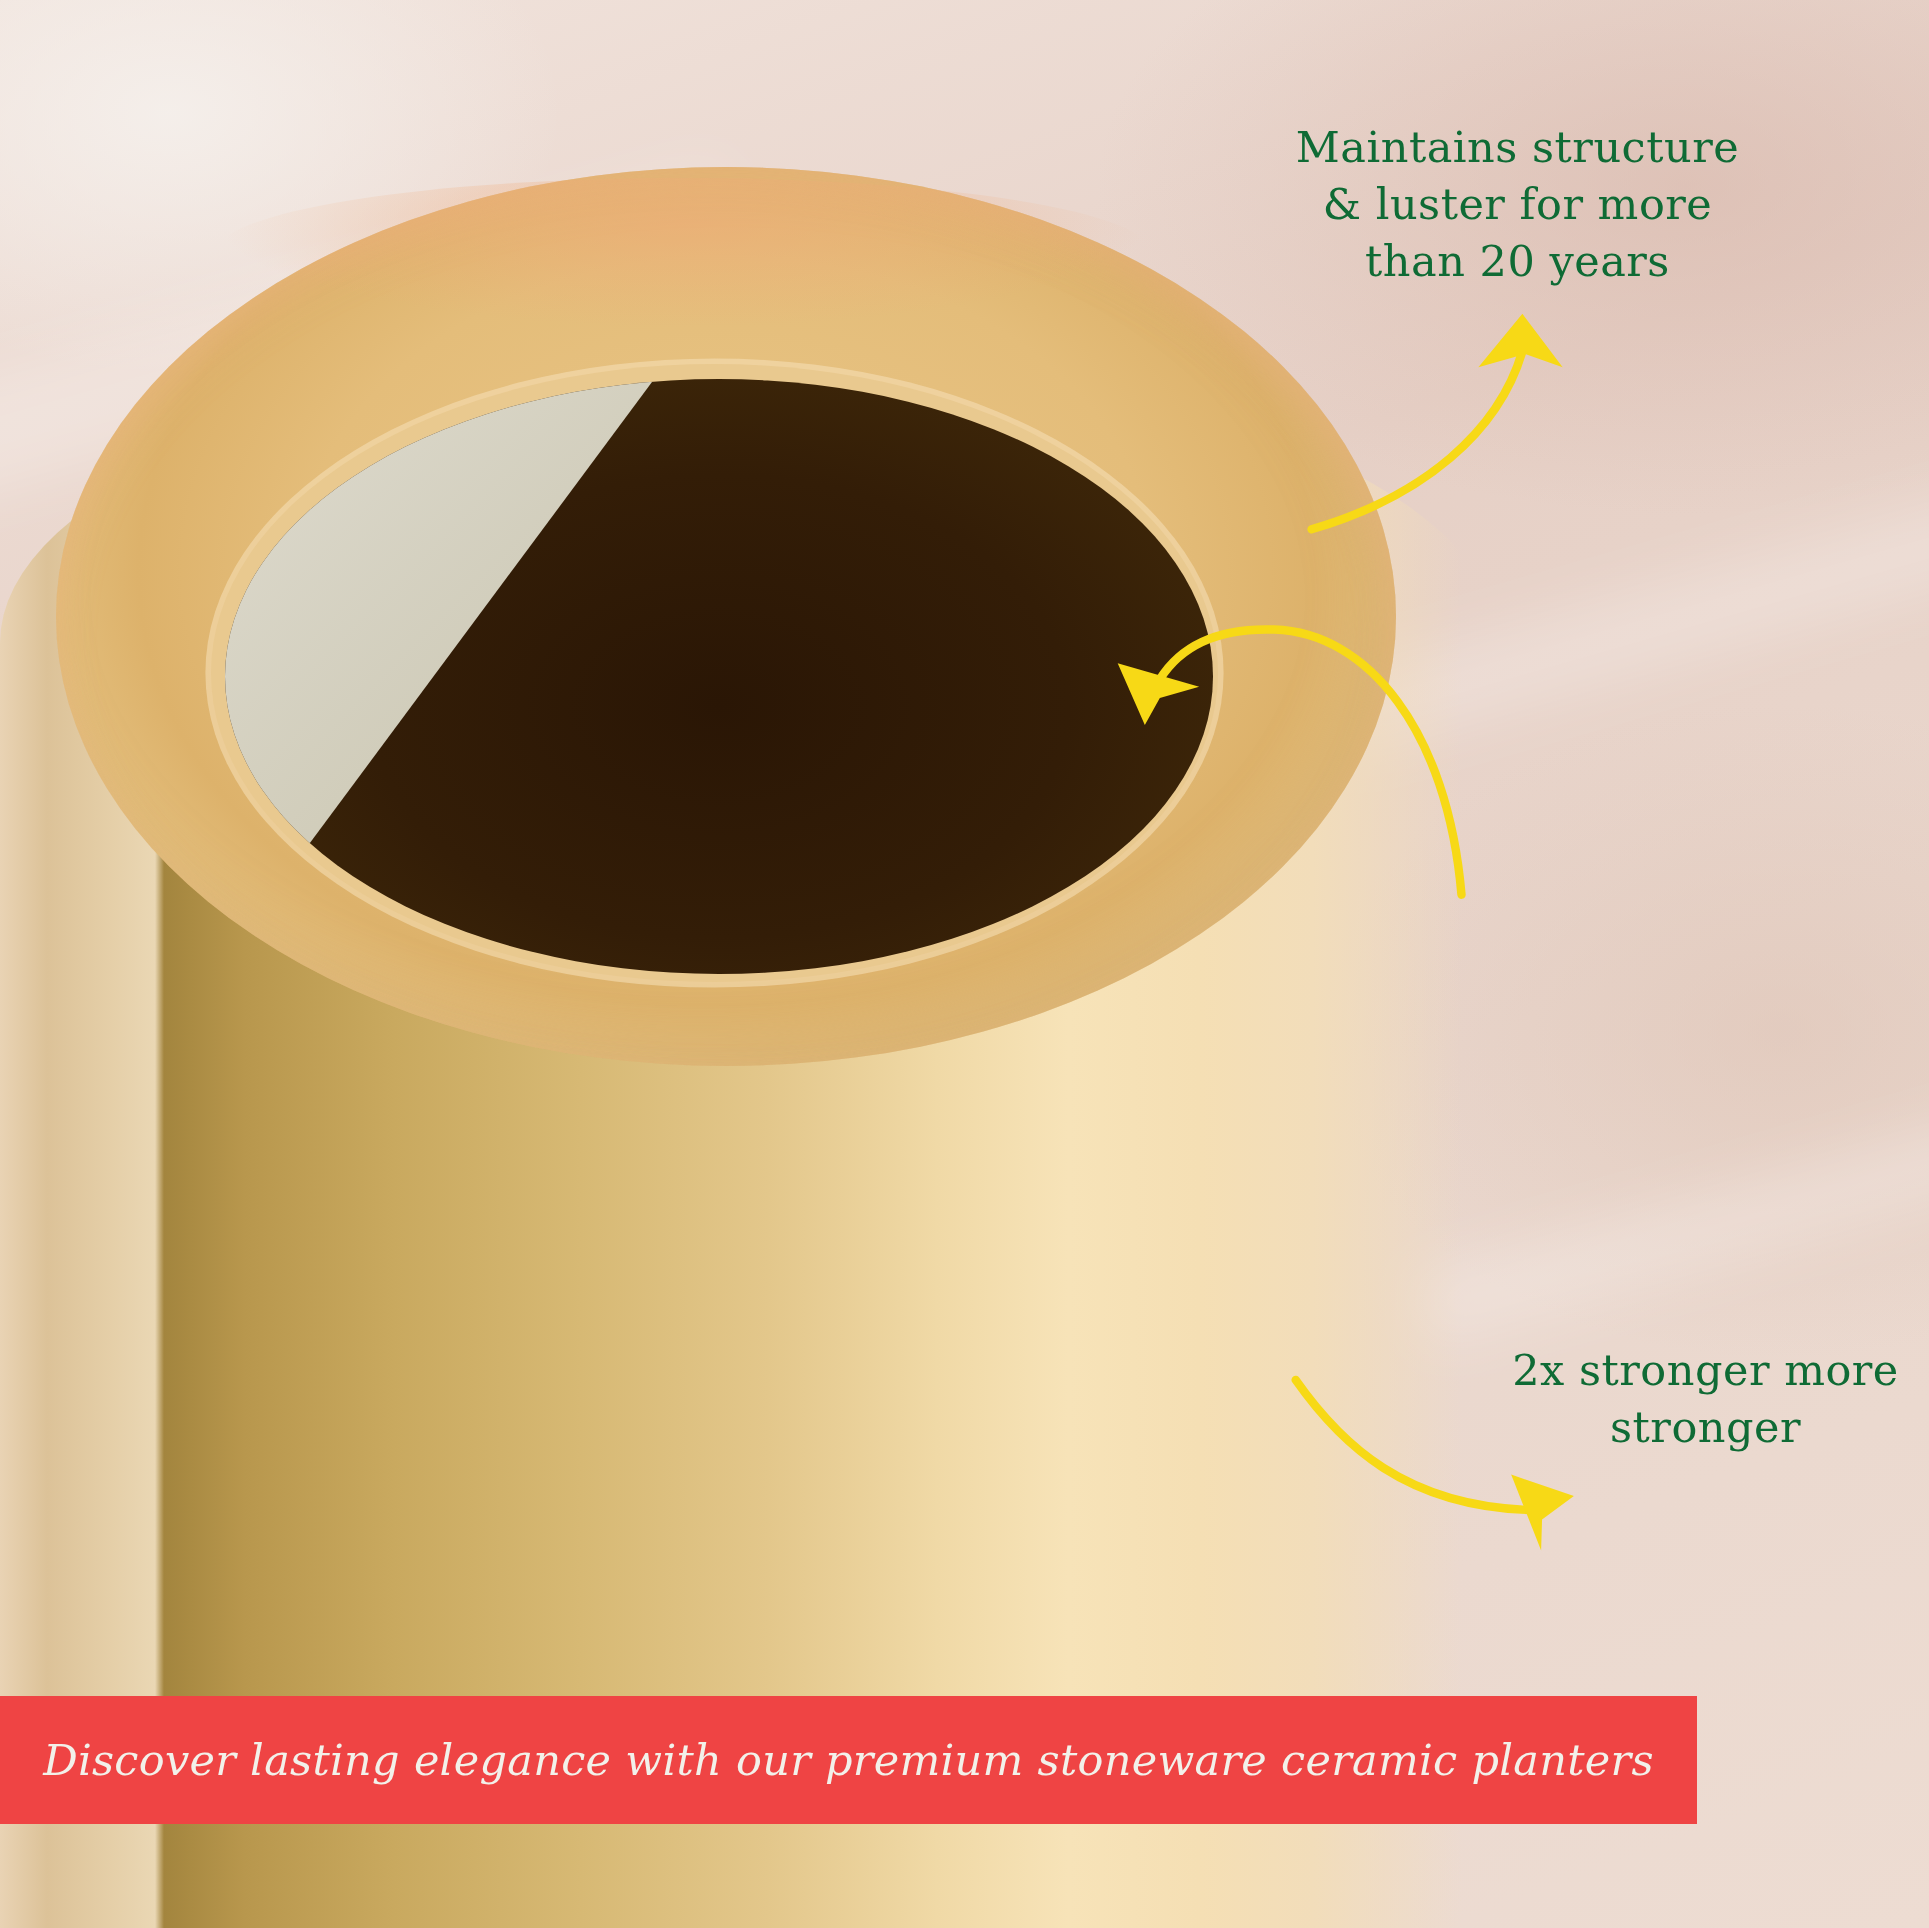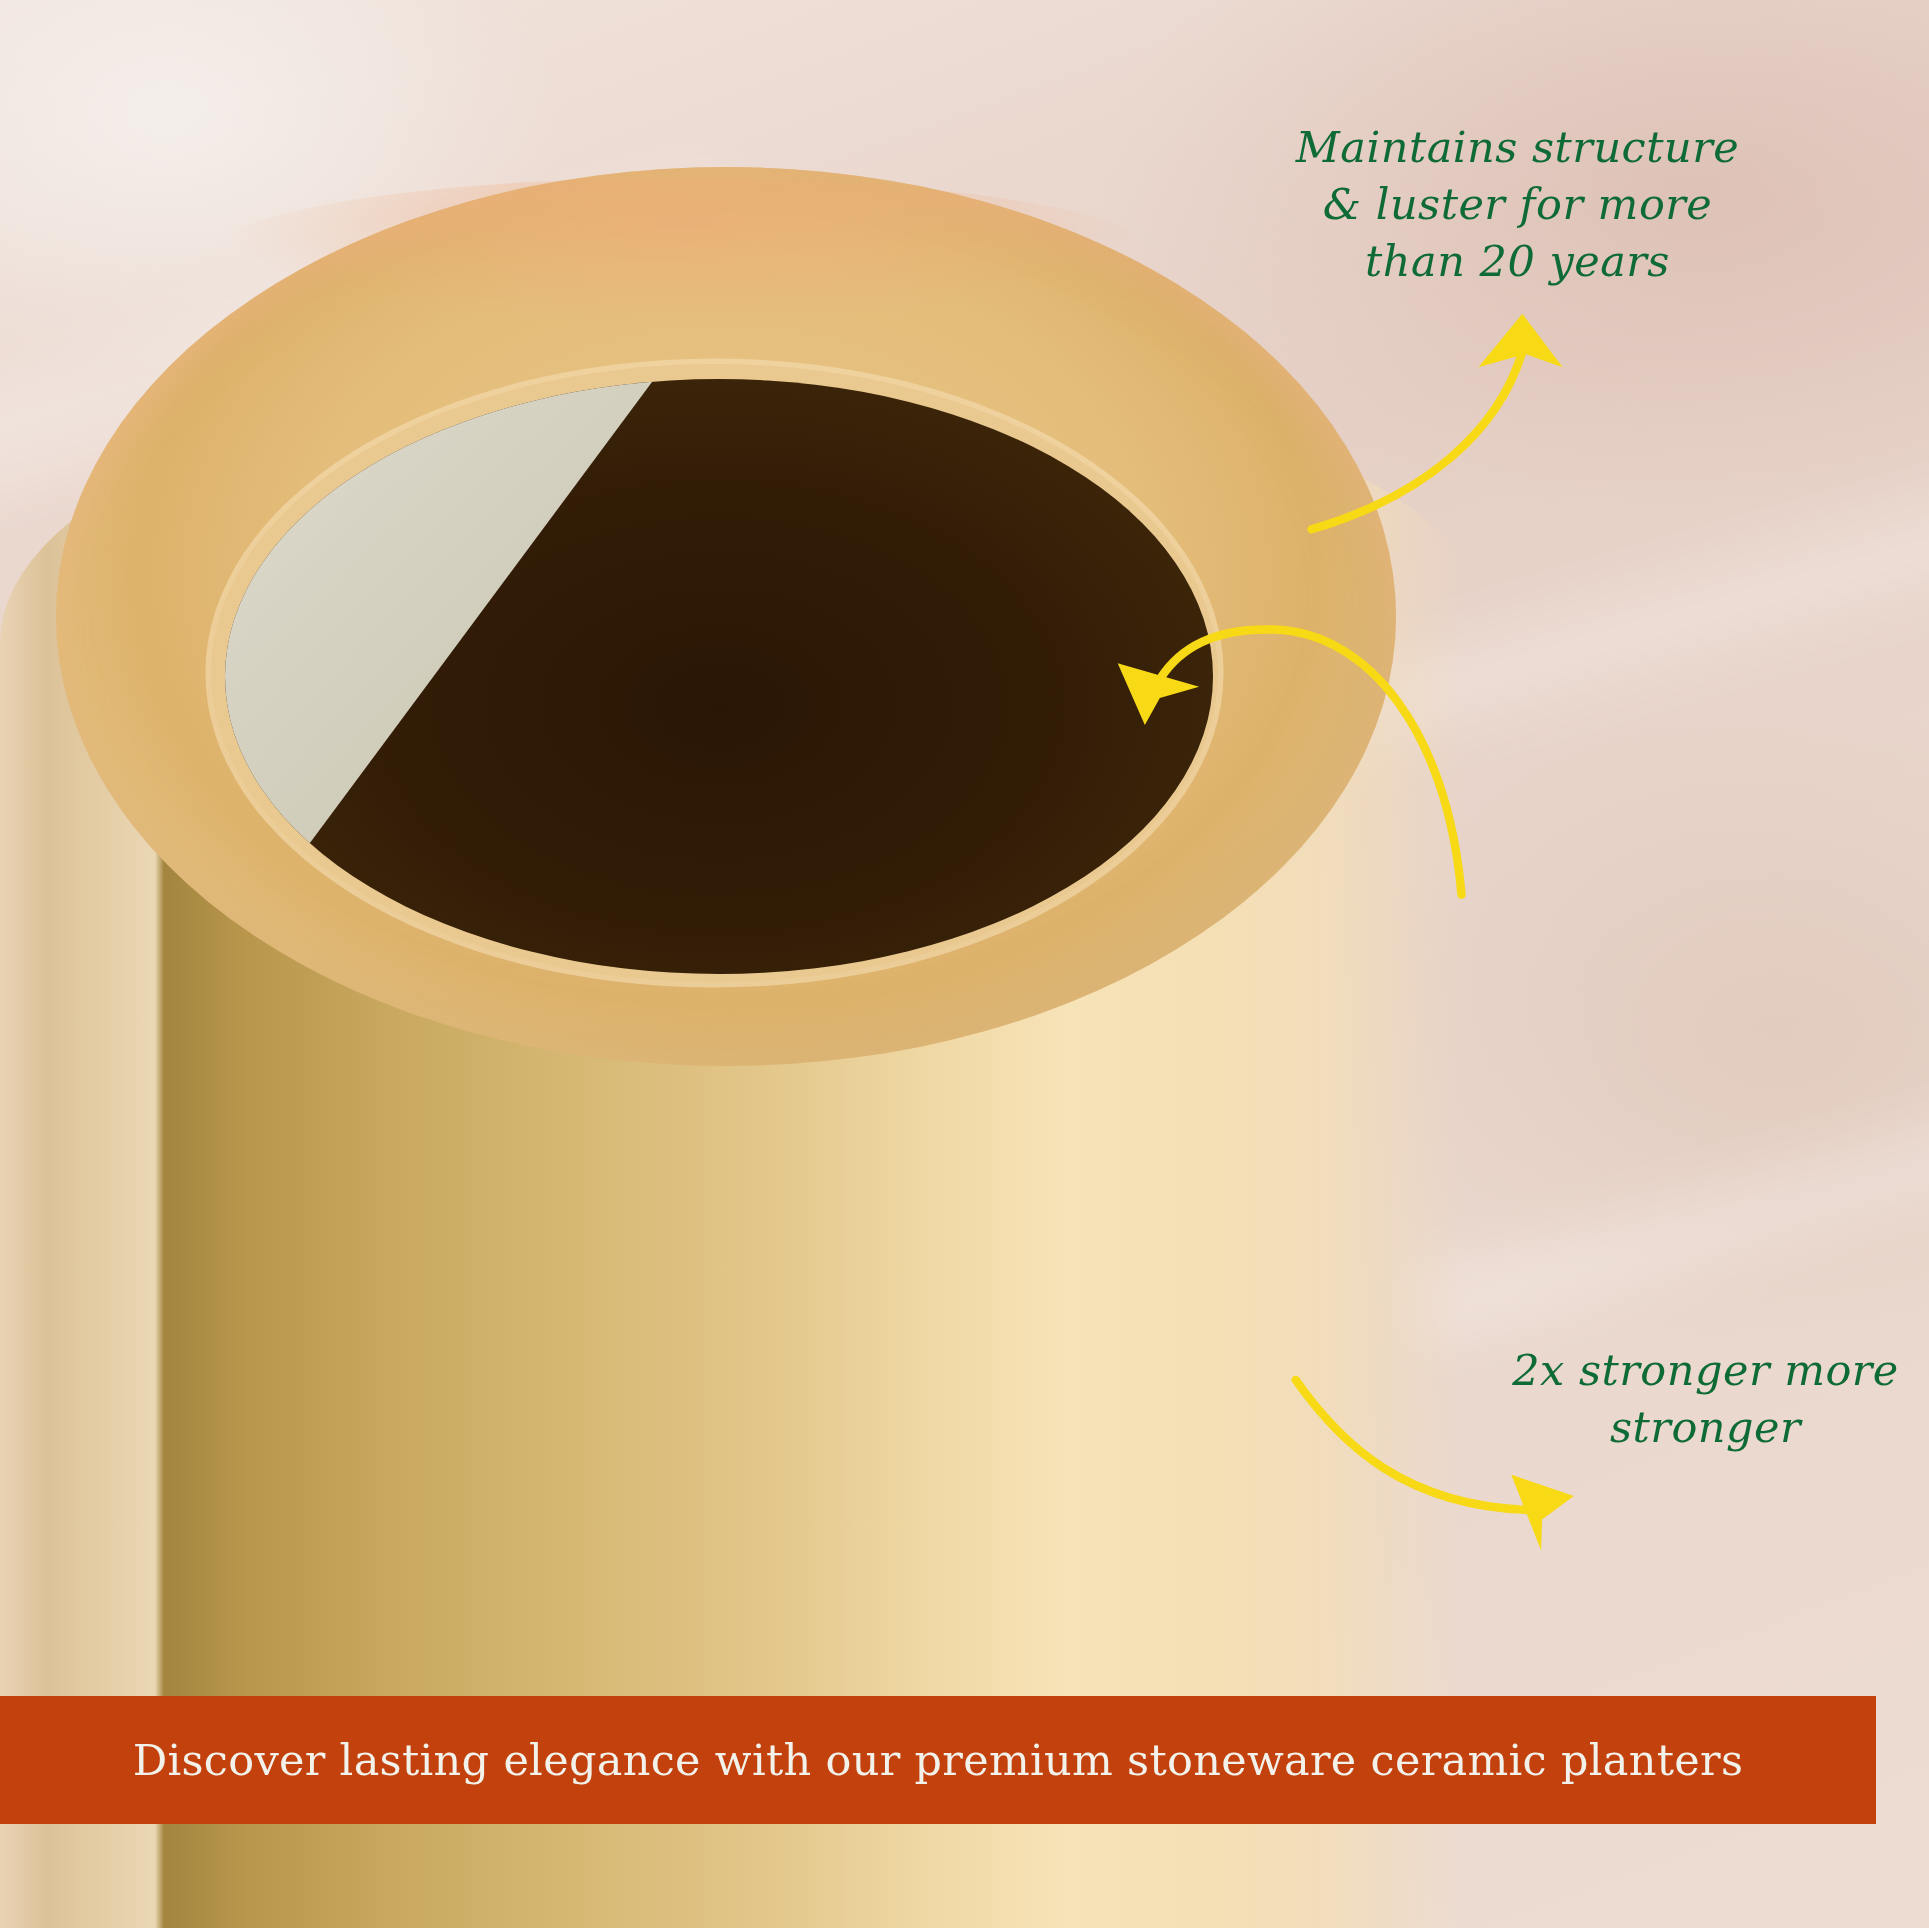--- a/index.html
+++ b/index.html
@@ -53,30 +53,29 @@
   .pot-hole-light {
     position: absolute; left: -37px; top: -28px; width: 487px; height: 525px;
     background: linear-gradient(135deg, #e8e6dc 0%, #d9d6c4 60%, #cfcbb5 100%);
     clip-path: polygon(0 0, 100% 0, 20% 100%, 0 100%);
     opacity: 0.95;
   }
   .callout {
     position: absolute; color: #0f6b35; text-align: center;
     font-size: 43px; line-height: 57px; font-weight: normal;
     letter-spacing: 0.5px;
-    font-style: italic;
   }
   .callout .line { display: block; white-space: nowrap; }
   .callout-1 { left: 1255px; top: 119px; width: 525px; }
   .callout-2 { left: 1246px; top: 928px; width: 468px; }
   .callout-3 { left: 1490px; top: 1342px; width: 431px; }
   .arrows { position: absolute; inset: 0; pointer-events: none; }
   .banner {
-    position: absolute; left: 0; top: 1696px; width: 1876px; height: 128px;
-    background: #c2410c; display: flex; align-items: center; justify-content: center;
+    position: absolute; left: 0; top: 1696px; width: 1697px; height: 128px;
+    background: #ef4444; display: flex; align-items: center; justify-content: center; font-style: italic;
   }
   .banner-text {
     color: #f2f1ea; font-size: 43px; letter-spacing: 0.3px; white-space: nowrap;
     font-family: "DejaVu Serif", "Liberation Serif", serif;
   }
 </style>
 </head>
 <body>
 
 <div class="scene">

